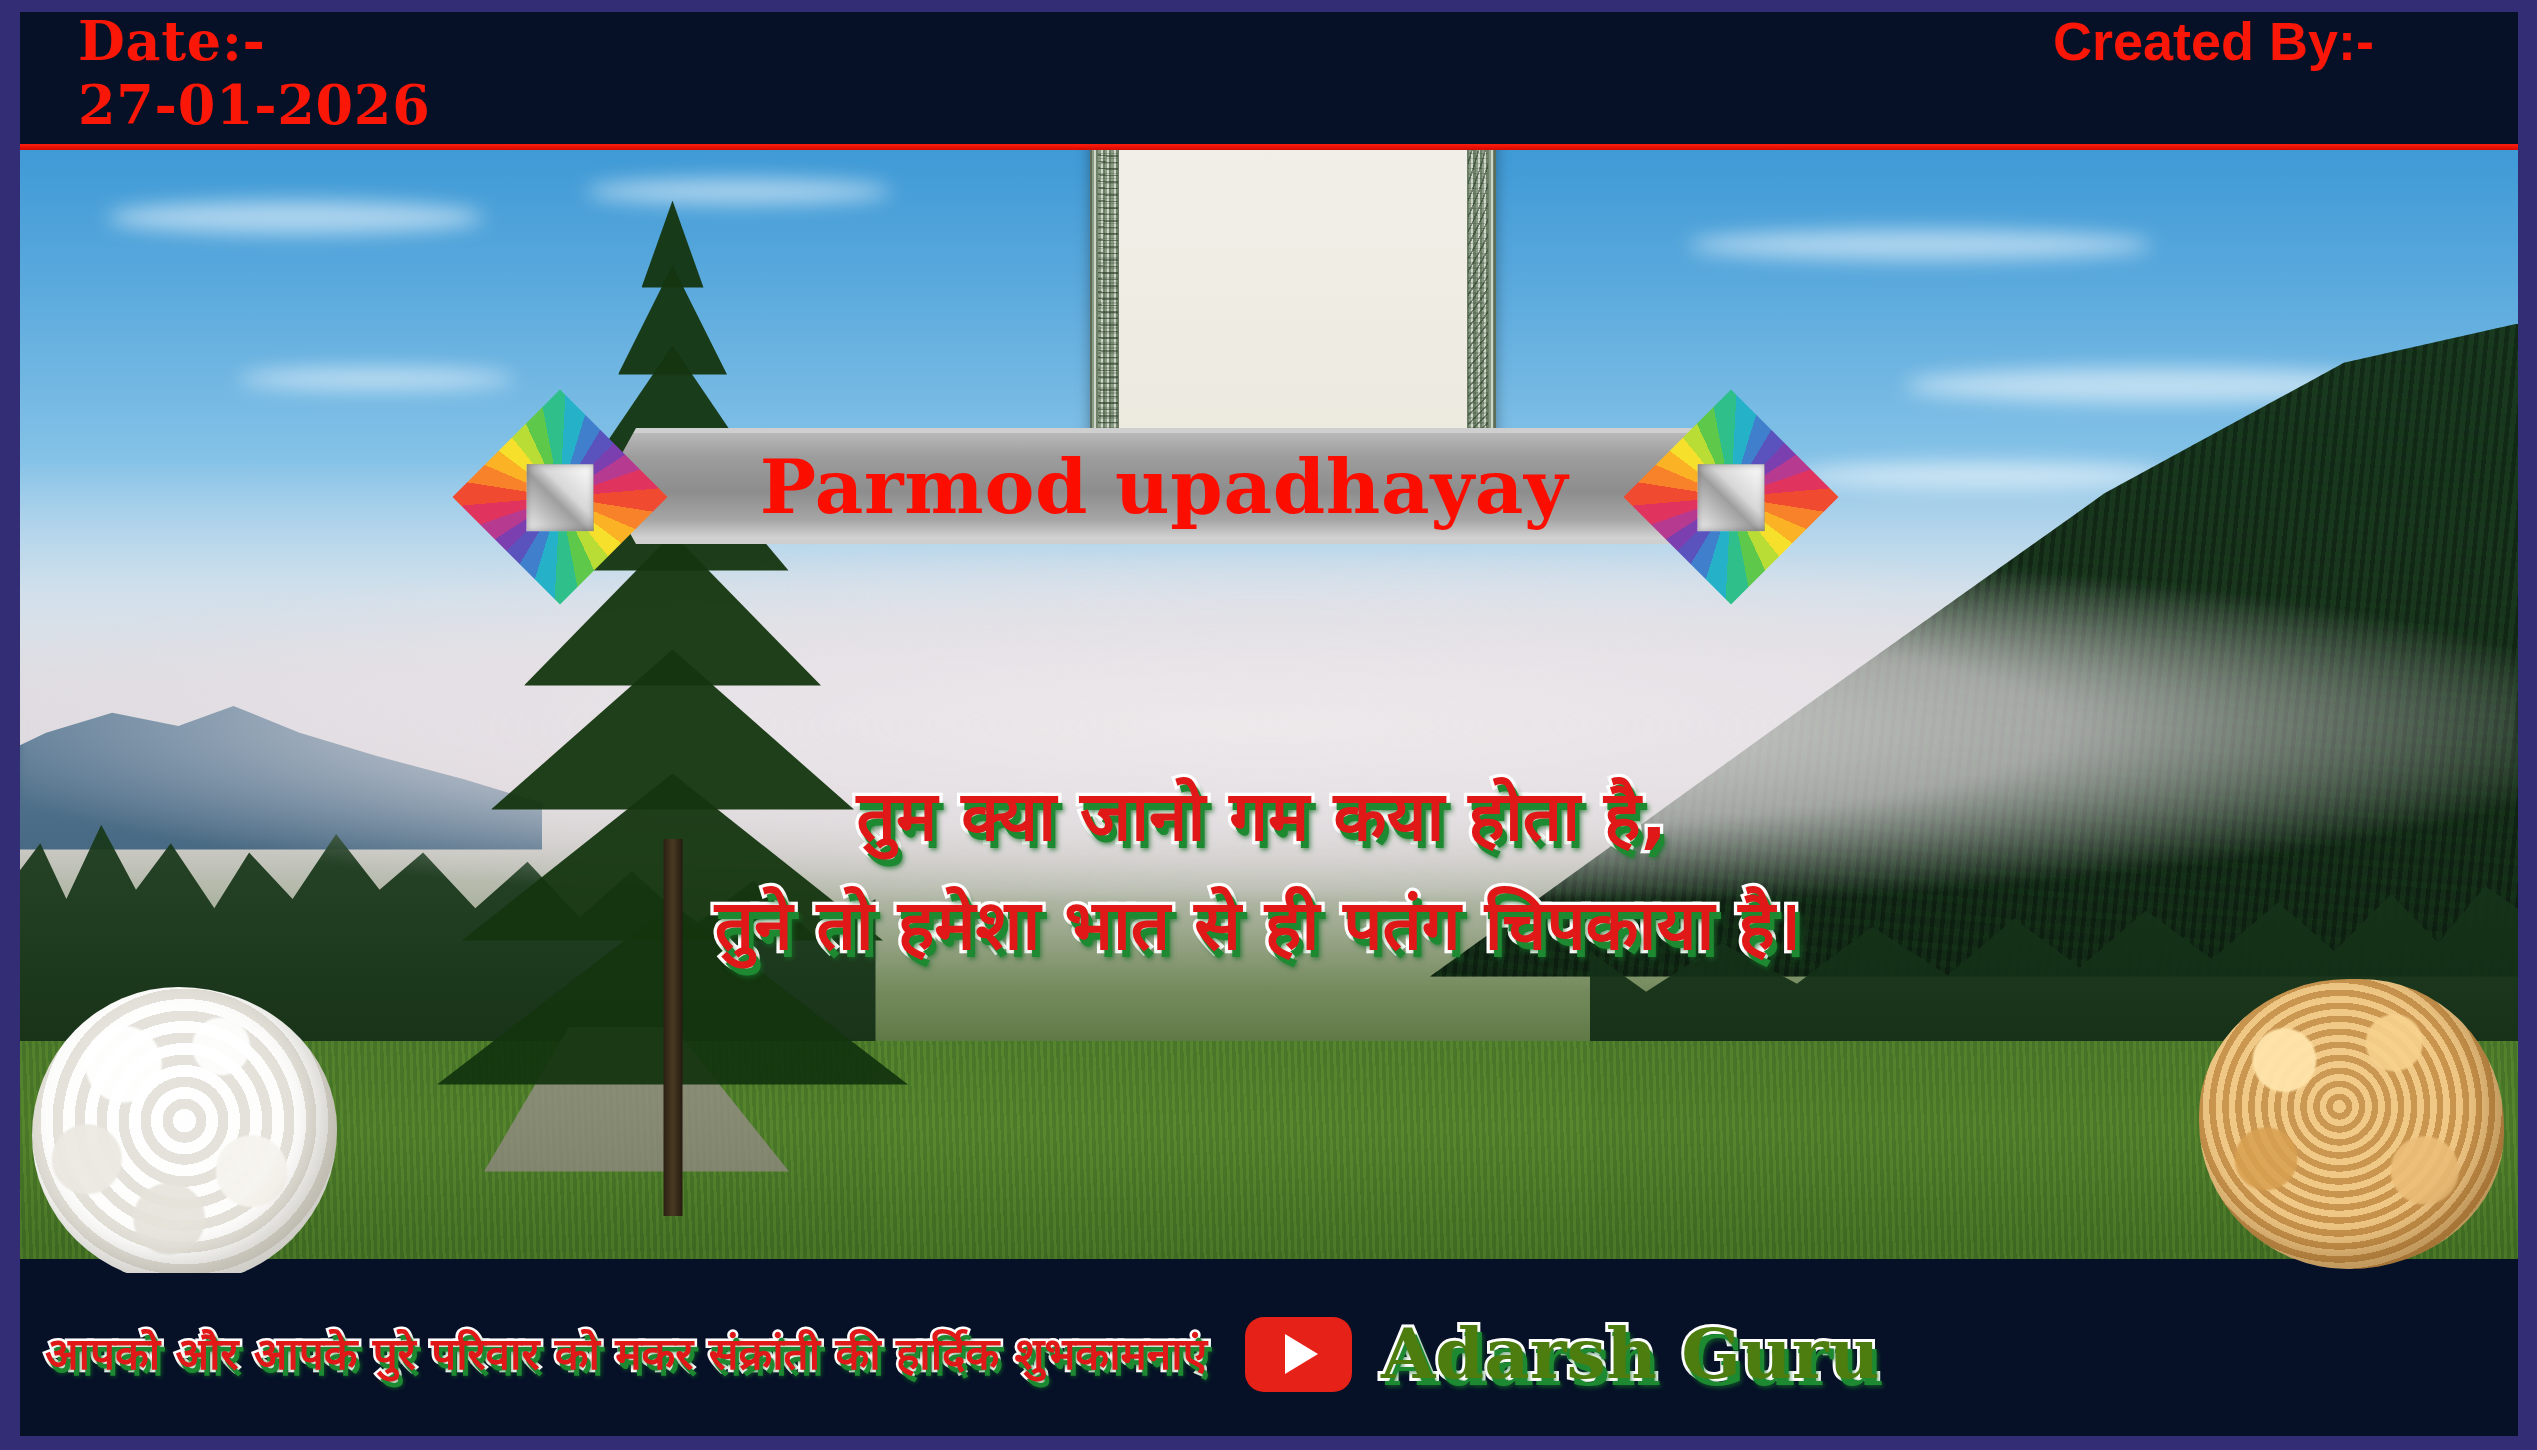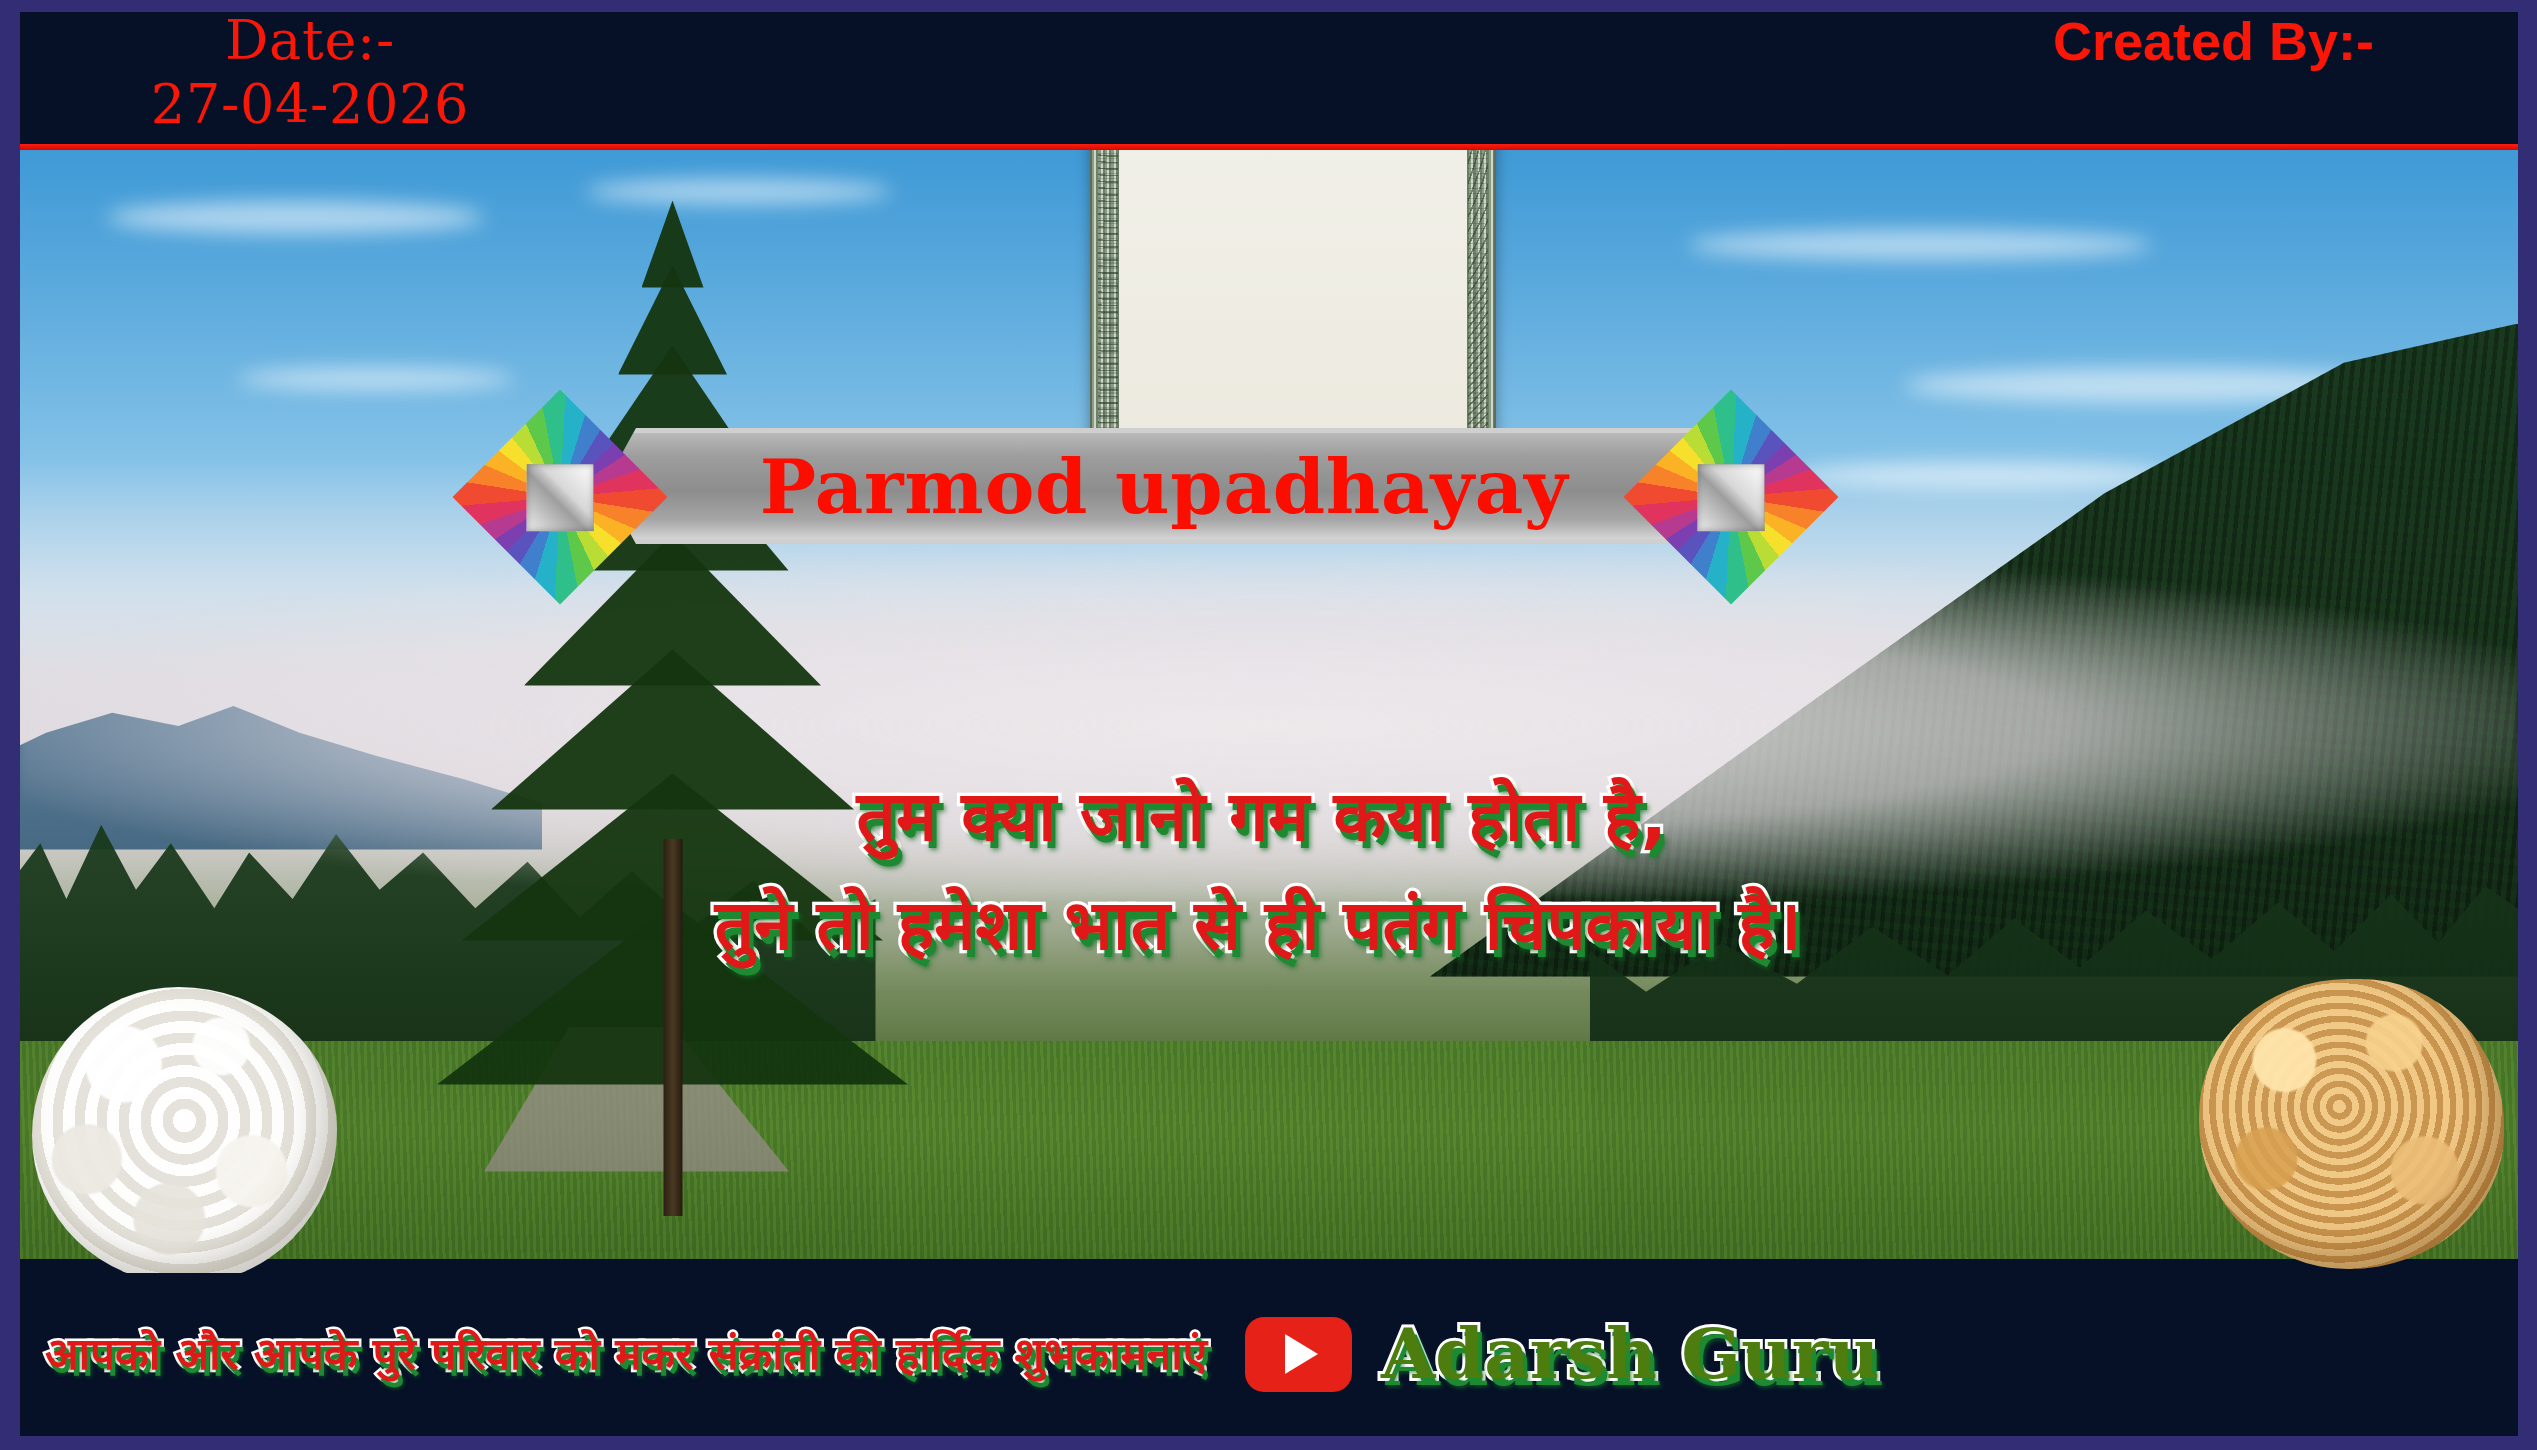--- a/index.html
+++ b/index.html
@@ -28,24 +28,23 @@
     z-index:40;
   }
   .header-rule{
     position:absolute; left:0; top:132px; width:100%; height:6.5px;
     background:linear-gradient(to bottom,#ff1d0e,#d50a00);
     z-index:41;
   }
 
   .hdr-date{
     position:absolute; left:58px; top:-2.9px; width:464px;
-    text-align:center;
     color:#fb1707;
     font-family:"DejaVu Serif", serif;
-    font-weight:normal;
+    font-weight:bold;
     font-size:54px;
     line-height:64px;
     letter-spacing:0.7px;
   }
   .hdr-date .d1{ display:block; }
   .hdr-date .d2{ display:block; }
 
   .hdr-title{
     position:absolute; left:740px; top:1.5px; width:928px;
     text-align:center;
@@ -448,21 +447,21 @@
       <span class="line l1">तुम क्या जानो गम कया होता है,</span>
       <span class="line l2">तुने तो हमेशा भात से ही पतंग चिपकाया है।</span>
     </div>
 
     <div class="sweet sweet-white"></div>
     <div class="sweet sweet-gold"></div>
 
     <div class="header">
       <div class="hdr-date">
         <span class="d1">Date:-</span>
-        <span class="d2">27-04-2026</span>
+        <span class="d2">27-01-2026</span>
       </div>
       <div class="hdr-credit">
         <span class="c1">Created By:-</span>
       </div>
     </div>
     <div class="header-rule"></div>
 
     <div class="footer">
       <div class="footer-msg">आपको और आपके पुरे परिवार को मकर संक्रांती की हार्दिक शुभकामनाएं</div>
       <div class="yt-icon">

